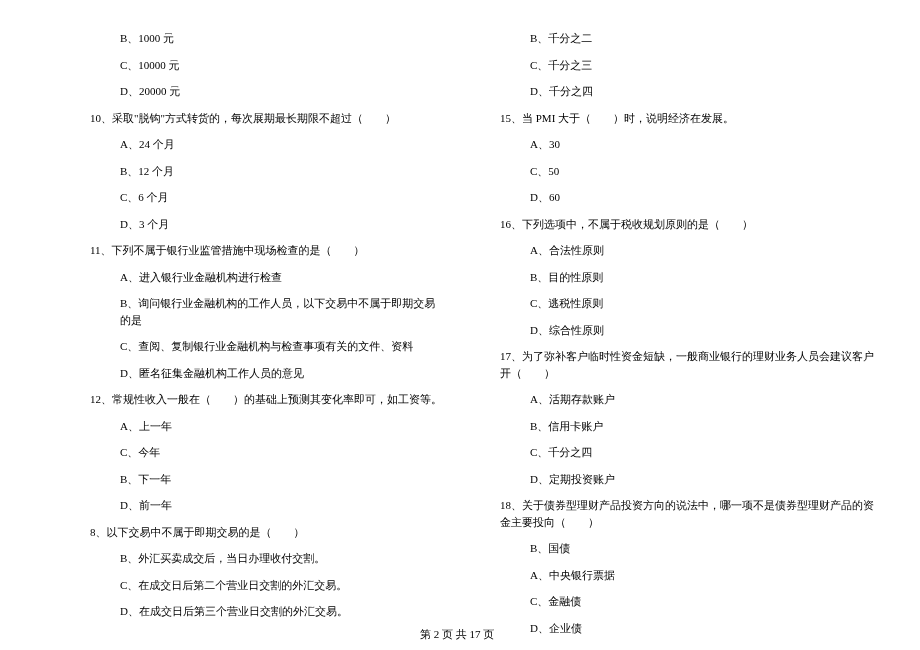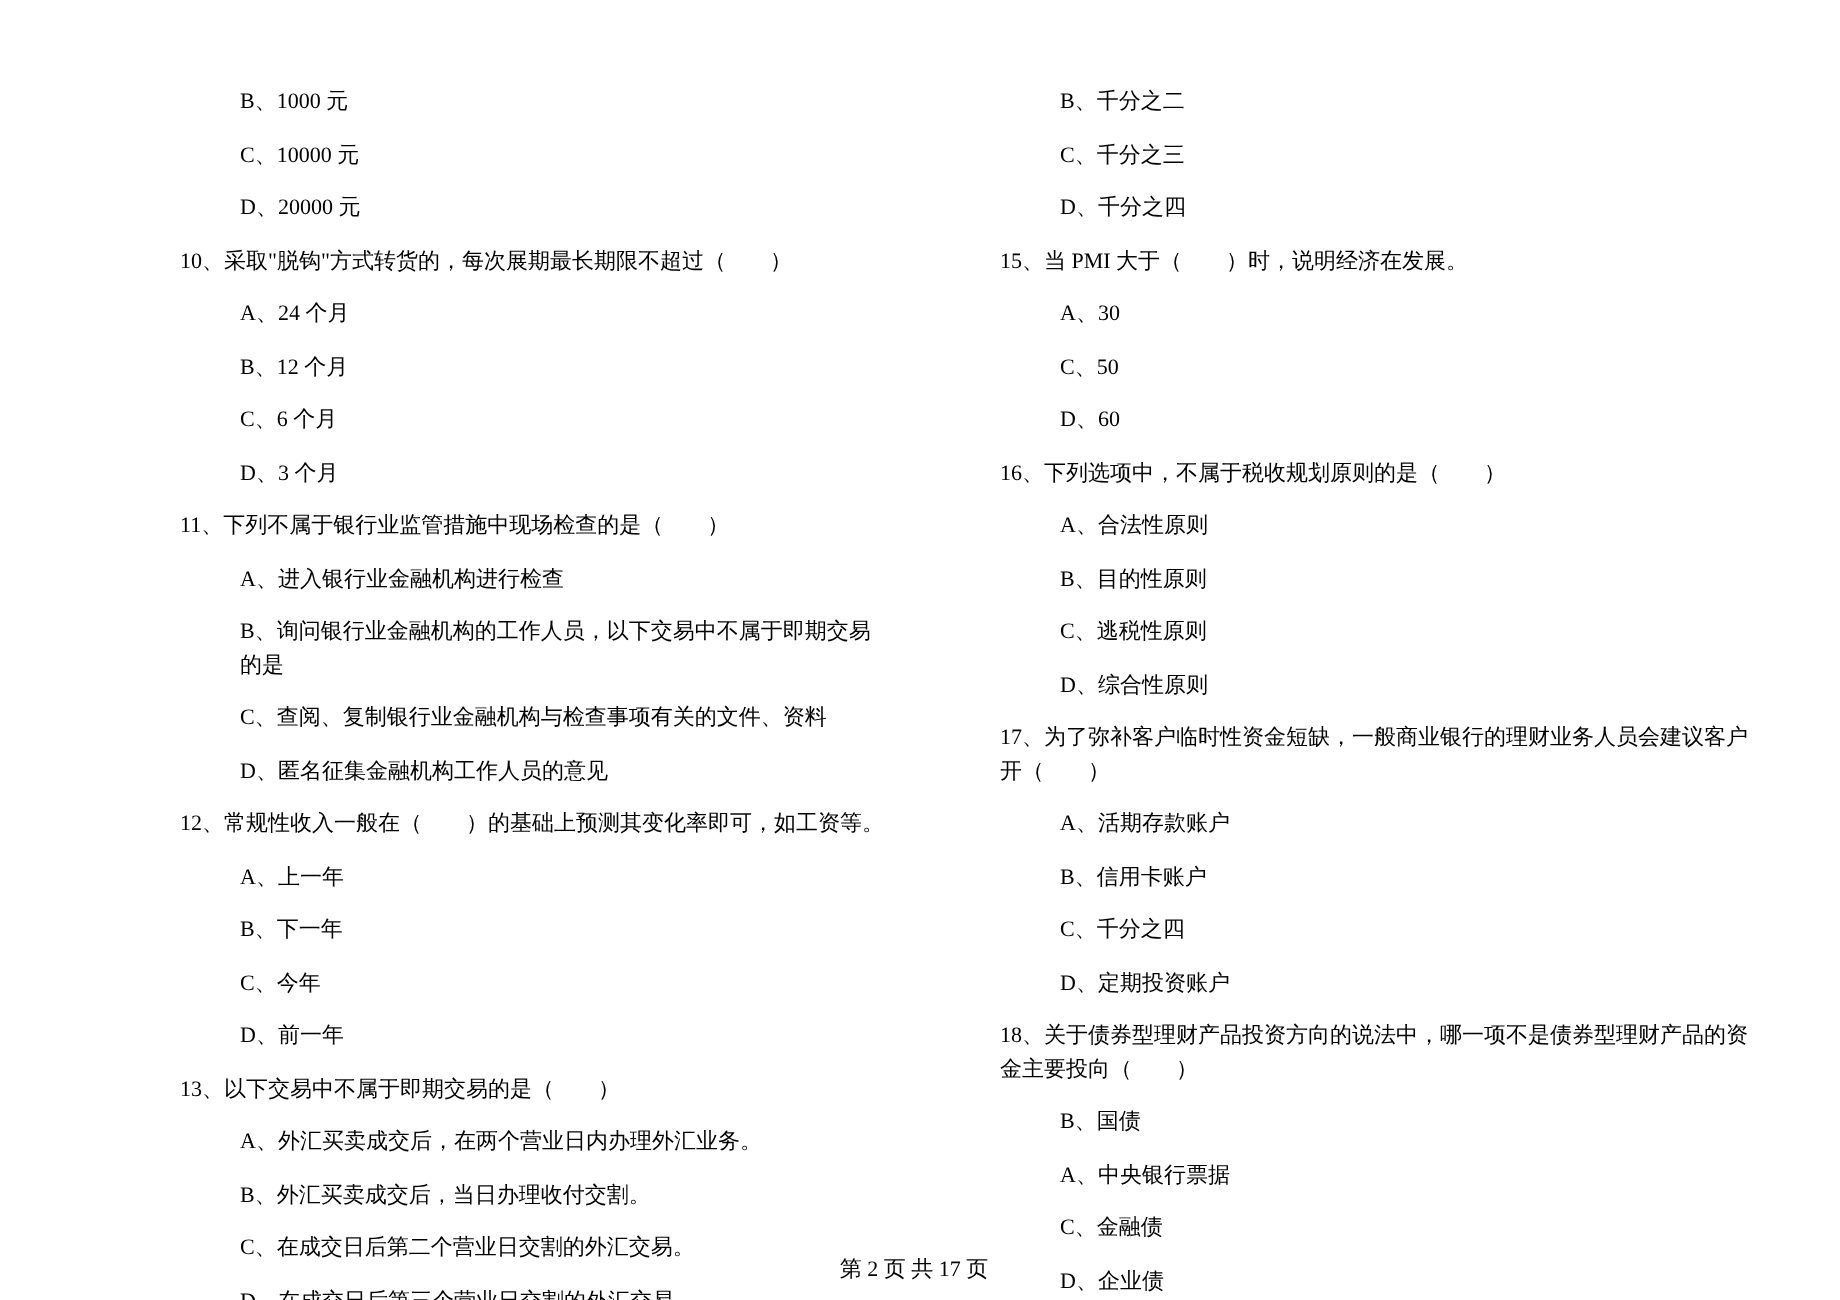--- a/index.html
+++ b/index.html
@@ -14,21 +14,20 @@
       position: relative;
     }
     .page {
       display: flex;
       padding: 30px 10px 0 10px;
       height: 610px;
     }
     .column {
       width: 50%;
       padding: 0 15px;
-      margin-top: 13px;
     }
     .column-left { padding-left: 80px; }
     .column-right { padding-left: 40px; padding-right: 30px; }
     .line {
       margin-bottom: 10px;
       line-height: 1.5;
     }
     .option {
       padding-left: 30px;
     }
@@ -60,26 +59,25 @@
     <div class="line option">D、3 个月</div>
 
     <div class="line question">11、下列不属于银行业监管措施中现场检查的是（　　）</div>
     <div class="line option">A、进入银行业金融机构进行检查</div>
     <div class="line option">B、询问银行业金融机构的工作人员，以下交易中不属于即期交易的是</div>
     <div class="line option">C、查阅、复制银行业金融机构与检查事项有关的文件、资料</div>
     <div class="line option">D、匿名征集金融机构工作人员的意见</div>
 
     <div class="line question">12、常规性收入一般在（　　）的基础上预测其变化率即可，如工资等。</div>
     <div class="line option">A、上一年</div>
+    <div class="line option">C、今年</div>
     <div class="line option">B、下一年</div>
-    <div class="line option">C、今年</div>
     <div class="line option">D、前一年</div>
 
-    <div class="line question">13、以下交易中不属于即期交易的是（　　）</div>
-    <div class="line option">A、外汇买卖成交后，在两个营业日内办理外汇业务。</div>
+    <div class="line question">8、以下交易中不属于即期交易的是（　　）</div>
     <div class="line option">B、外汇买卖成交后，当日办理收付交割。</div>
     <div class="line option">C、在成交日后第二个营业日交割的外汇交易。</div>
     <div class="line option">D、在成交日后第三个营业日交割的外汇交易。</div>
 
   </div>
 
   <div class="column column-right">
     <div class="line option">B、千分之二</div>
     <div class="line option">C、千分之三</div>
     <div class="line option">D、千分之四</div>

